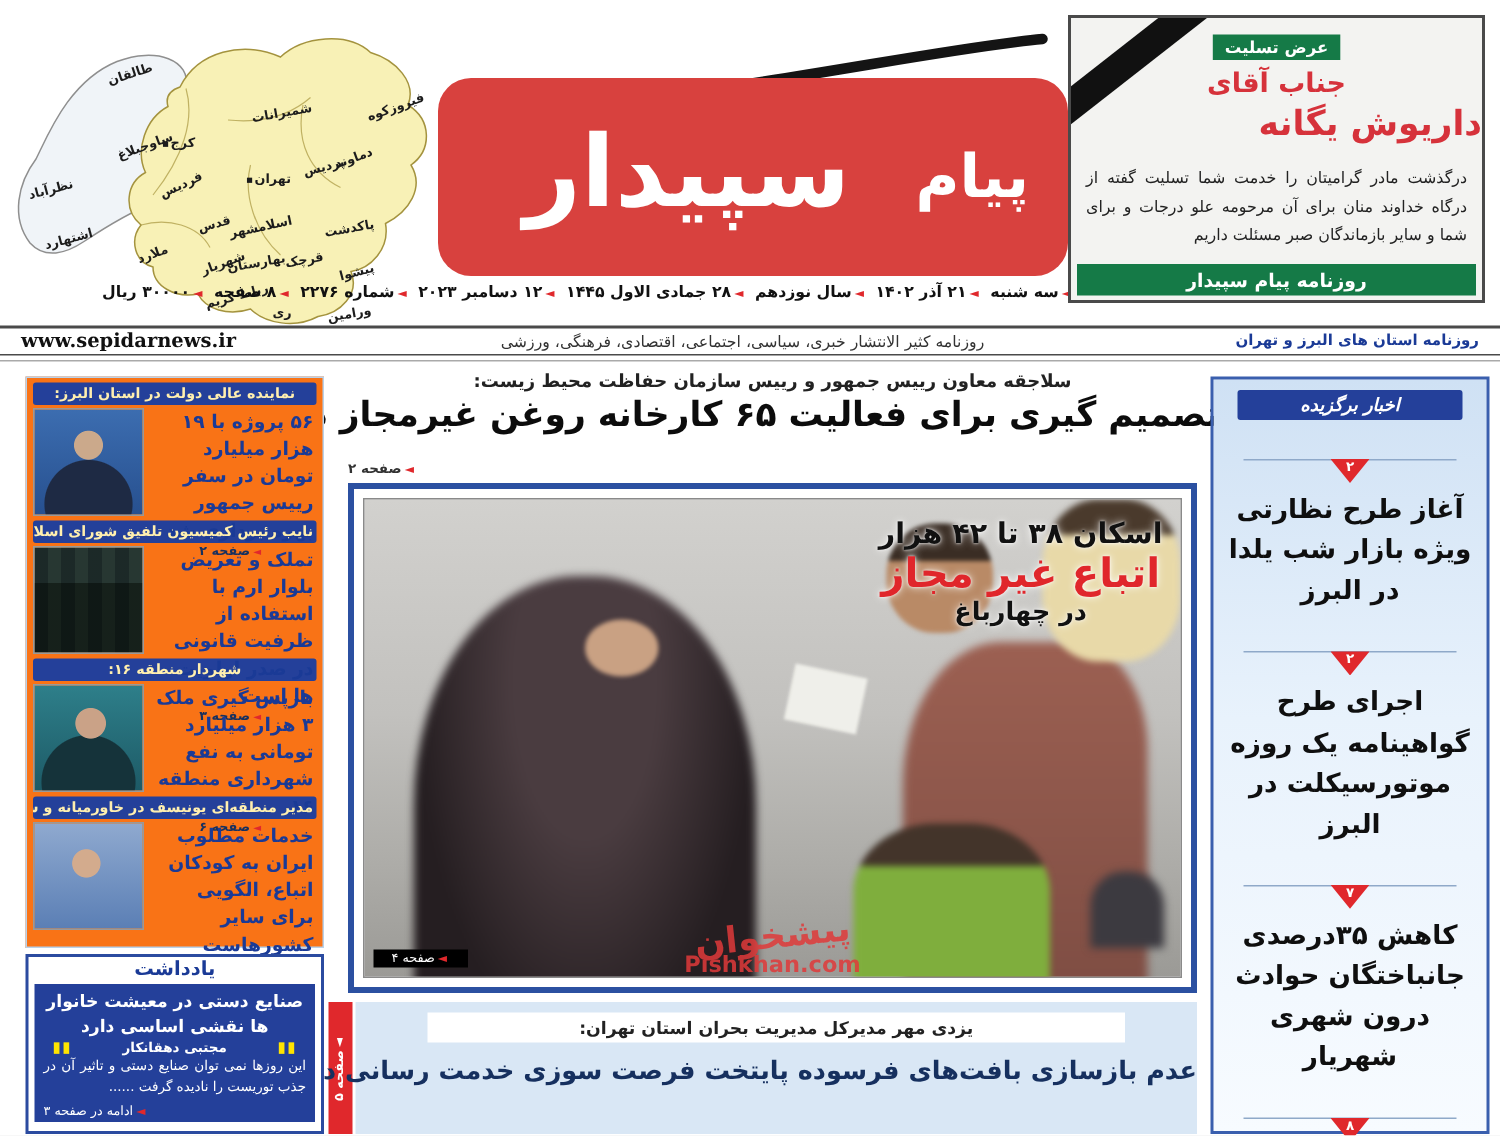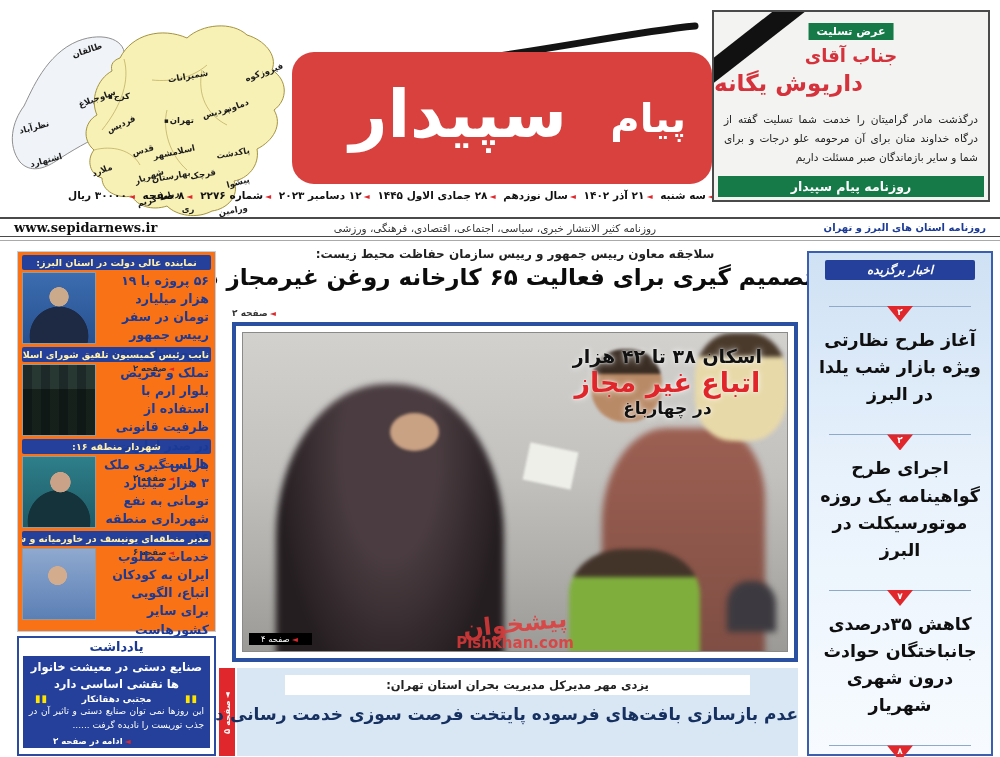--- a/index.html
+++ b/index.html
@@ -20,21 +20,21 @@
   .dateline { position:absolute; left:283px; top:189px; width:434px; direction:rtl; text-align:center; font-size:10.5px; font-weight:bold; color:#111; white-space:nowrap; }
   .d-seg { margin:0 1px; }
   .arr::before { content:"◄"; color:#e0282c; font-size:8px; margin:0 2px; }
   .arr-dark::before { content:"◄"; color:#e0282c; font-size:7px; margin:0 2px; }
 
   
   .condolence { position:absolute; left:712px; top:10px; width:278px; height:192px; background:#f3f3f1; border:2px solid #4a4a4a; overflow:hidden; }
   .ribbon { position:absolute; left:-44px; top:20px; width:160px; height:20px; background:#111; transform:rotate(-38deg); }
   .cond-tag { position:absolute; top:11px; left:50%; transform:translateX(-50%); background:#157a47; color:#fff; font-size:11px; font-weight:bold; padding:2px 8px; }
   .cond-name1 { position:absolute; top:33px; width:100%; text-align:center; color:#d6323b; font-weight:bold; font-size:18px; }
-  .cond-name2 { position:absolute; top:58px; width:100%; text-align:left; color:#d6323b; font-weight:bold; font-size:23px; }
+  .cond-name2 { position:absolute; top:58px; width:100%; text-align:right; color:#d6323b; font-weight:bold; font-size:23px; }
   .cond-body { position:absolute; top:98px; left:0; right:0; padding:0 10px; direction:rtl; text-align:justify; font-size:10.6px; line-height:1.8; color:#222; }
   .cond-footer { position:absolute; bottom:3px; left:4px; right:4px; background:#157a47; color:#fff; text-align:center; font-size:12.5px; font-weight:bold; padding:3px 12px; }
 
   
   .band { position:absolute; left:0; top:217px; width:1000px; height:20px; border-top:2px solid #4a4a4a; border-bottom:1px solid #4a4a4a; display:flex; align-items:center; padding:0 14px; }
   .band-rule2 { position:absolute; left:0; top:240px; width:1000px; border-top:1px solid #aaa; }
   .band-site { width:210px; font-family:"DejaVu Serif", serif; font-weight:bold; font-size:13px; color:#111; }
   .band-center { flex:1; text-align:center; direction:rtl; font-size:10.5px; color:#333; }
   .band-region { width:220px; text-align:right; direction:rtl; font-size:10px; font-weight:bold; color:#1a3a96; }
 
@@ -47,21 +47,21 @@
   .photo { position:relative; width:100%; height:100%; overflow:hidden; border:1px solid #8a8a8a; background:linear-gradient(180deg,#d2d1ce 0%,#c2c1be 45%,#aeada9 75%,#9b9a96 100%); }
   .fig { position:absolute; filter:blur(3px); }
   .fig-woman { left:6%; top:16%; width:42%; height:100%; background:radial-gradient(ellipse at 50% 22%, #4a3c40 0 30%, #251e21 70%); border-radius:48% 48% 10% 10%; }
   .fig-woman-face { left:27%; top:25%; width:9%; height:12%; background:#c9a183; border-radius:50%; filter:blur(1.5px); }
   .fig-man-shirt { right:4%; top:30%; width:30%; height:75%; background:linear-gradient(180deg,#9c6052,#7e4d43); border-radius:40% 30% 0 0; }
   .fig-man-head { right:23%; top:5%; width:13%; height:23%; background:linear-gradient(180deg,#3a2d24 0 34%, #b98a66 34%); border-radius:46%; filter:blur(1.5px); }
   .fig-child-top { right:0%; top:0%; width:17%; height:34%; background:linear-gradient(180deg,#4a3a2c 0 22%, #e8d9a8 22%); border-radius:40%; filter:blur(2px); }
   .fig-paper { left:52%; top:36%; width:9%; height:12%; background:#efefea; transform:rotate(12deg); filter:blur(1px); }
   .fig-child-green { right:16%; bottom:-2%; width:24%; height:34%; background:linear-gradient(180deg,#43342a 0 26%, #7fae3d 26%); border-radius:42% 42% 0 0; filter:blur(2px); }
   .fig-far { right:2%; bottom:6%; width:9%; height:16%; background:#3c3a40; border-radius:45% 45% 0 0; }
-  .photo-overlay { position:absolute; right:25px; top:12px; text-align:center; direction:rtl; text-shadow:0 0 6px rgba(255,255,255,.85), 0 0 2px rgba(255,255,255,.9); }
+  .photo-overlay { position:absolute; right:12px; top:12px; text-align:center; direction:rtl; text-shadow:0 0 6px rgba(255,255,255,.85), 0 0 2px rgba(255,255,255,.9); }
   .ov1 { font-size:19px; font-weight:bold; color:#111; }
   .ov2 { font-size:27px; font-weight:bold; color:#e0262b; }
   .ov3 { font-size:17px; font-weight:bold; color:#111; }
   .photo-pagetag { position:absolute; left:6px; bottom:6px; background:#000; color:#fff; font-size:8.5px; padding:1px 12px; direction:rtl; }
   .watermark { position:absolute; left:50%; bottom:0; transform:translateX(-50%); text-align:center; line-height:1; opacity:.85; }
   .wm-fa { font-size:24px; font-weight:bold; color:#e03a3a; transform:rotate(-6deg); }
   .wm-en { font-size:15px; font-weight:bold; color:#e03a3a; }
 
   .bottom-tab { position:absolute; left:219px; top:668px; width:16px; height:88px; background:#e0282c; display:flex; align-items:center; justify-content:center; }
   .bottom-tab span { transform:rotate(-90deg); white-space:nowrap; color:#fff; font-size:8.5px; font-weight:bold; direction:rtl; }
@@ -84,21 +84,21 @@
   .ph3 { background:radial-gradient(circle at 48% 38%, #d3ab8d 0 16%, transparent 17%), linear-gradient(180deg,#8fa9cf,#5b7fb5); }
 
   .note-box { position:absolute; left:17px; top:636px; width:199px; height:120px; border:2px solid #2b4ba0; background:#fff; }
   .note-header { text-align:center; color:#1a3a96; font-weight:bold; font-size:13px; padding:1px 0 2px; }
   .note-inner { margin:0 4px; height:92px; background:#24409a; color:#fff; direction:rtl; padding:3px 6px; position:relative; }
   .note-title { text-align:center; font-size:11.5px; font-weight:bold; line-height:1.45; }
   .note-author-row { display:flex; align-items:center; justify-content:space-between; padding:1px 6px; }
   .ybars { color:#ffe400; font-size:10px; letter-spacing:1px; }
   .note-author { font-size:9px; font-weight:bold; }
   .note-body { font-size:9px; line-height:1.5; text-align:justify; }
-  .note-more { position:absolute; bottom:2px; right:auto; left:6px; font-size:8.5px; font-weight:bold; direction:rtl;margin-left:24px; }
+  .note-more { position:absolute; bottom:2px; right:auto; left:6px; font-size:8.5px; font-weight:normal; direction:rtl; }
 
   
   .right-panel { position:absolute; left:807px; top:251px; width:186px; height:505px; border:2px solid #3a5fae; background:linear-gradient(180deg,#cfe1f4 0%, #e8f2fc 45%, #f7fbff 100%); }
   .r-header { margin:7px auto 0; width:150px; background:#24409a; color:#fff; text-align:center; font-size:12px; font-weight:bold; padding:3px 0; border-radius:2px;font-style:italic; }
   .sep { position:relative; border-top:1px solid #8fa9c9; margin:26px 20px 20px; }
   .tri { position:absolute; left:50%; top:-1px; transform:translateX(-50%); width:26px; height:16px; background:#e0282c; clip-path:polygon(0 0, 100% 0, 50% 100%); color:#fff; font-size:9px; font-weight:bold; text-align:center; line-height:13px; font-style:normal; }
   .r-text { text-align:center; direction:rtl; font-size:17.5px; font-weight:bold; color:#0f0f0f; line-height:1.55; padding:0 8px; }
 </style>
 </head>
 <body>

